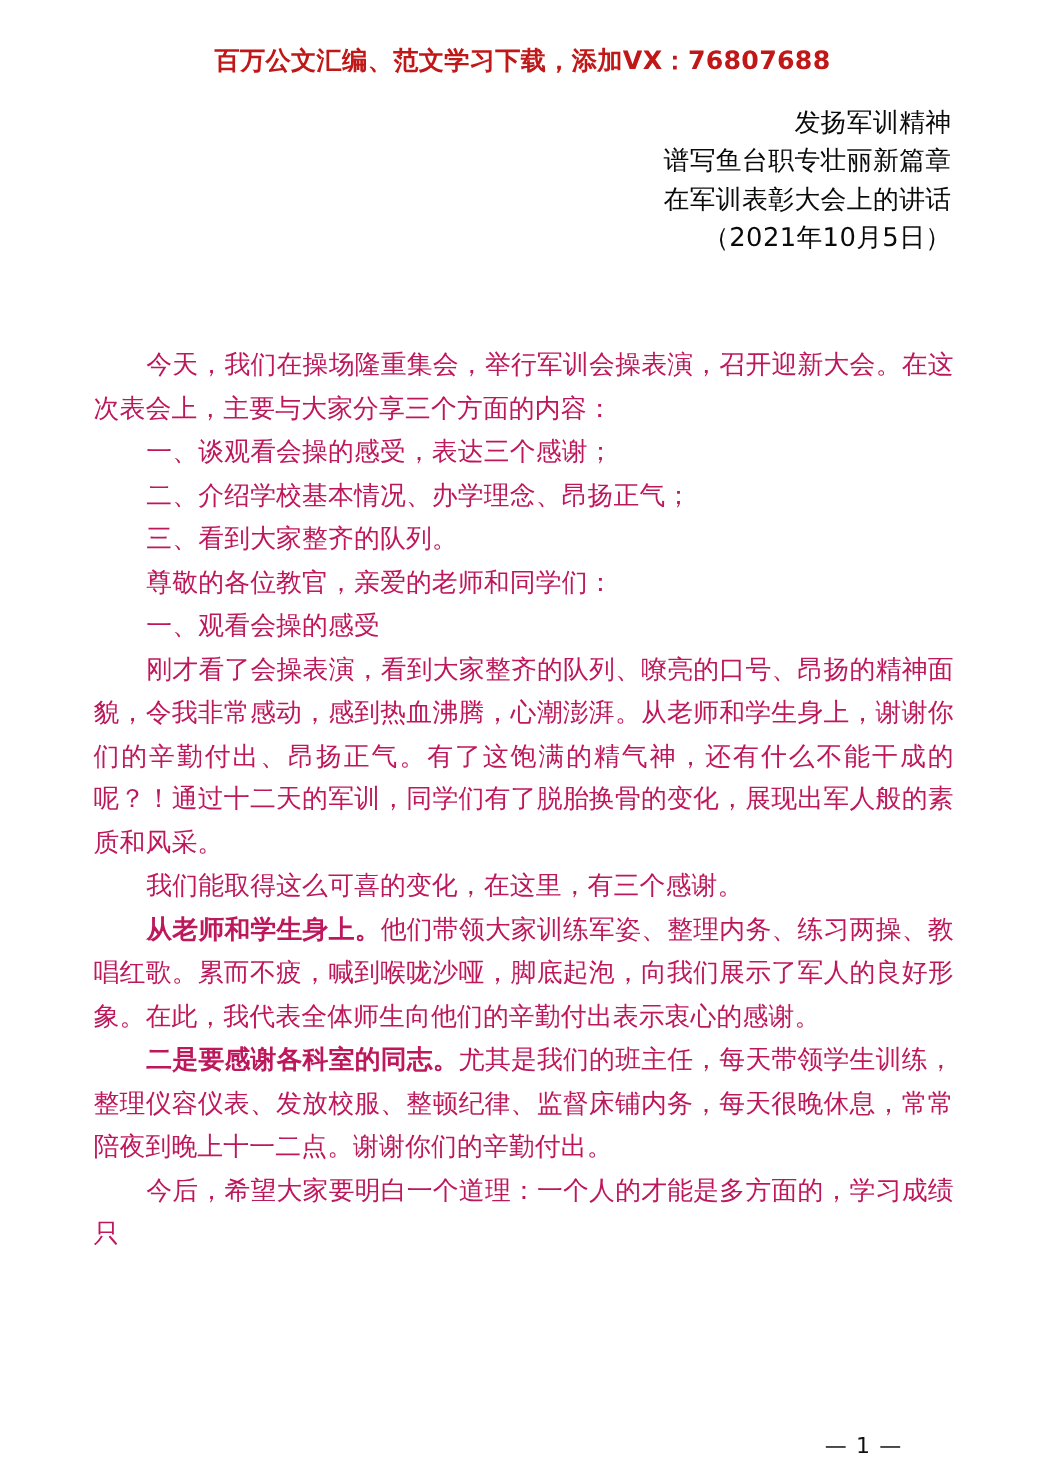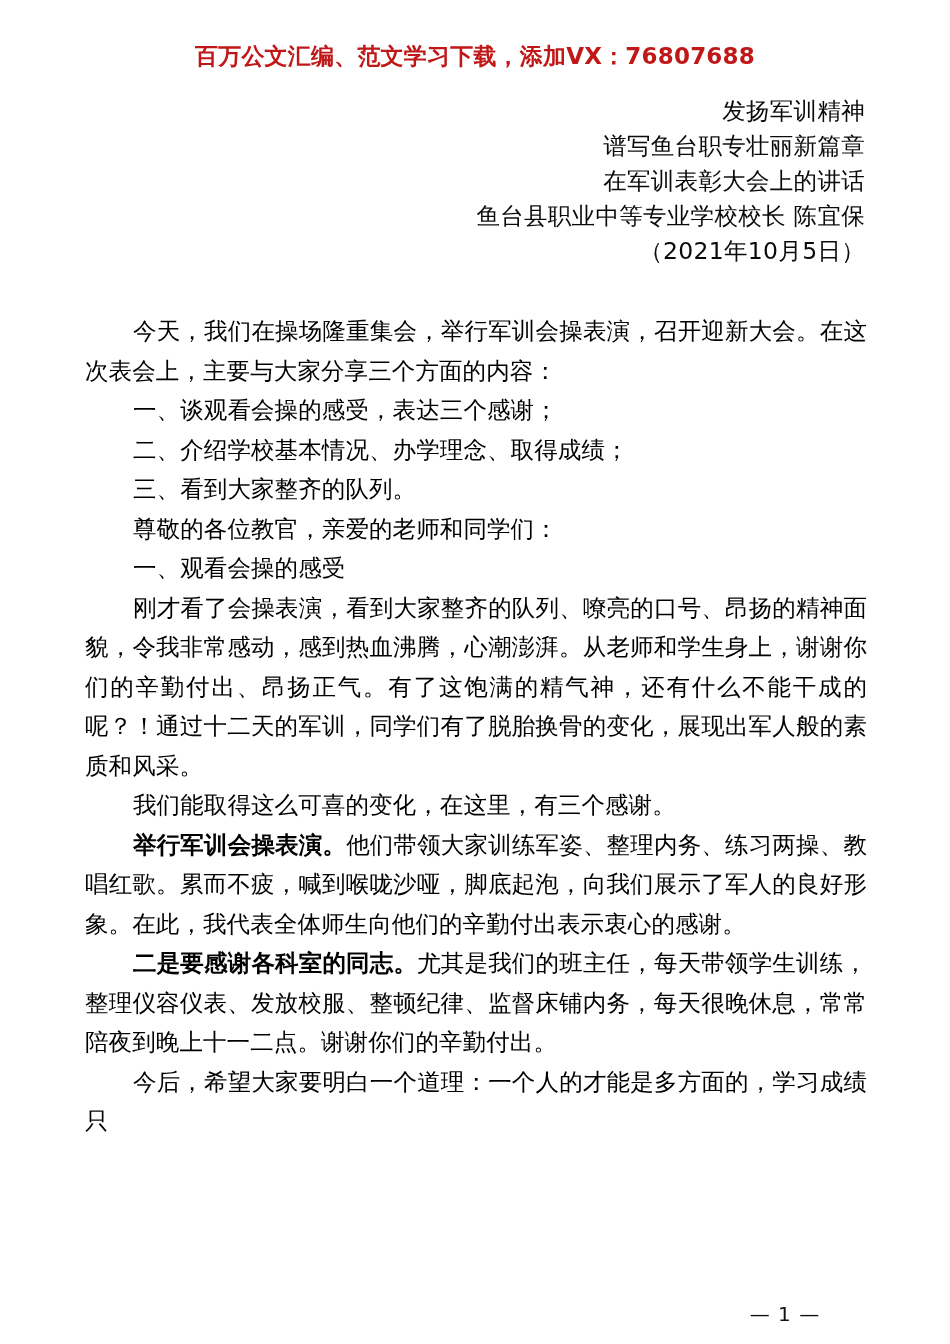--- a/index.html
+++ b/index.html
@@ -55,21 +55,21 @@
     width: 782px;
   }
   p.para {
     margin: 0;
     font-size: 23.5px;
     line-height: 39.5px;
     text-align: justify;
     text-align-last: left;
     text-justify: inter-character;
     letter-spacing: 0.1px;
-    color: #000000;
+    color: #be185d;
     text-indent: 48px;
   }
   .bold-run {
     font-weight: 700;
   }
   .page-number {
     position: absolute;
     bottom: 18px;
     left: 0;
     width: 950px;
@@ -87,34 +87,33 @@
 <body>
 
 <div class="page">
 
   <div class="promo-banner">百万公文汇编、范文学习下载，添加VX：76807688</div>
 
   <div class="title-block">
     <div class="title-line">发扬军训精神</div>
     <div class="title-line">谱写鱼台职专壮丽新篇章</div>
     <div class="title-line">在军训表彰大会上的讲话</div>
-    <div class="title-line">鱼台县职业中等专业学校校长  陈宜保</div>
     <div class="title-line">（2021年10月5日）</div>
   </div>
 
   <div class="body-block">
       <p class="para"><span class="plain-run">今天，我们在操场隆重集会，举行军训会操表演，召开迎新大会。在这次表会上，主要与大家分享三个方面的内容：</span></p>
       <p class="para"><span class="plain-run">一、谈观看会操的感受，表达三个感谢；</span></p>
-      <p class="para"><span class="plain-run">二、介绍学校基本情况、办学理念、取得成绩；</span></p>
+      <p class="para"><span class="plain-run">二、介绍学校基本情况、办学理念、昂扬正气；</span></p>
       <p class="para"><span class="plain-run">三、看到大家整齐的队列。</span></p>
       <p class="para"><span class="plain-run">尊敬的各位教官，亲爱的老师和同学们：</span></p>
       <p class="para"><span class="plain-run">一、观看会操的感受</span></p>
       <p class="para"><span class="plain-run">刚才看了会操表演，看到大家整齐的队列、嘹亮的口号、昂扬的精神面貌，令我非常感动，感到热血沸腾，心潮澎湃。从老师和学生身上，谢谢你们的辛勤付出、昂扬正气。有了这饱满的精气神，还有什么不能干成的呢？！通过十二天的军训，同学们有了脱胎换骨的变化，展现出军人般的素质和风采。</span></p>
       <p class="para"><span class="plain-run">我们能取得这么可喜的变化，在这里，有三个感谢。</span></p>
-      <p class="para"><span class="bold-run">举行军训会操表演。</span><span class="plain-run">他们带领大家训练军姿、整理内务、练习两操、教唱红歌。累而不疲，喊到喉咙沙哑，脚底起泡，向我们展示了军人的良好形象。在此，我代表全体师生向他们的辛勤付出表示衷心的感谢。</span></p>
+      <p class="para"><span class="bold-run">从老师和学生身上。</span><span class="plain-run">他们带领大家训练军姿、整理内务、练习两操、教唱红歌。累而不疲，喊到喉咙沙哑，脚底起泡，向我们展示了军人的良好形象。在此，我代表全体师生向他们的辛勤付出表示衷心的感谢。</span></p>
       <p class="para"><span class="bold-run">二是要感谢各科室的同志。</span><span class="plain-run">尤其是我们的班主任，每天带领学生训练，整理仪容仪表、发放校服、整顿纪律、监督床铺内务，每天很晚休息，常常陪夜到晚上十一二点。谢谢你们的辛勤付出。</span></p>
       <p class="para"><span class="plain-run">今后，希望大家要明白一个道理：一个人的才能是多方面的，学习成绩只</span></p>
     </div>
 
   <div class="page-number">
     <span class="pn-inner">— 1 —</span>
   </div>
 
 </div>
 

